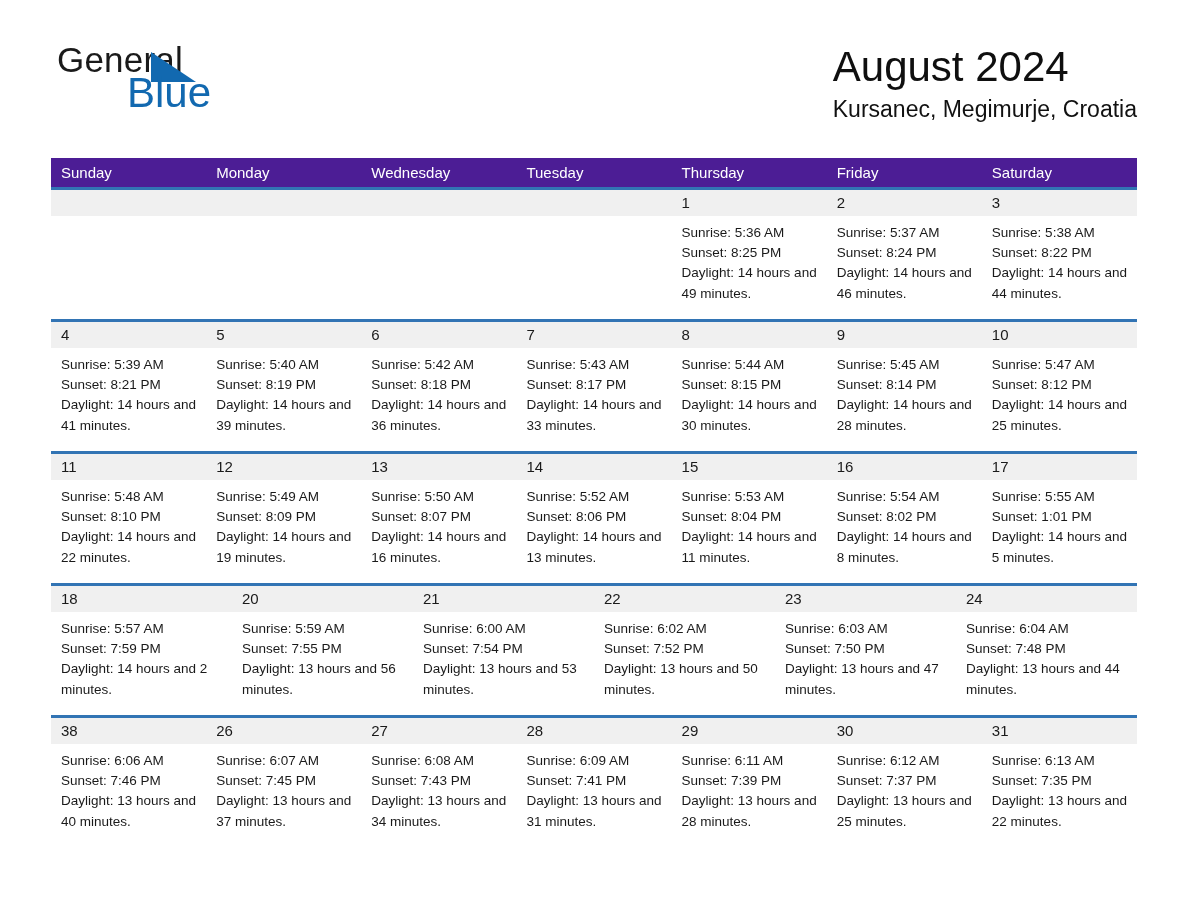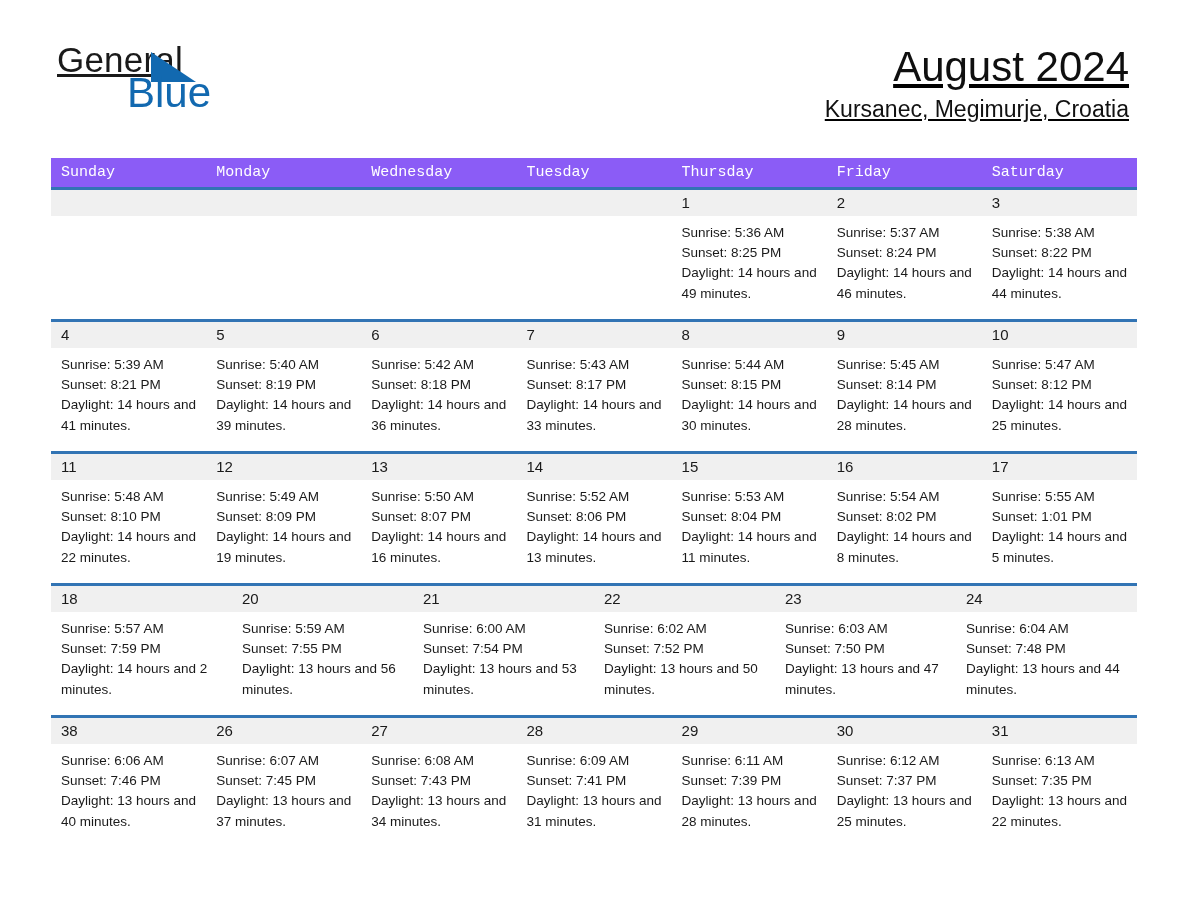--- a/index.html
+++ b/index.html
@@ -39,21 +39,20 @@
   .logo-line1 {
     position: absolute;
     left: 6px;
     top: 0px;
     font-size: 35px;
     line-height: 40px;
     letter-spacing: 0.2px;
     color: #1a1a1a;
     font-weight: 400;
     white-space: nowrap;
-    text-decoration: underline;
   }
   .logo-tri {
     position: absolute;
     left: 100px;
     top: 12px;
     width: 45px;
     height: 30px;
   }
   .logo-line2 {
     position: absolute;
@@ -61,24 +60,23 @@
     top: 33px;
     font-size: 42px;
     line-height: 40px;
     color: #1269B0;
     font-weight: 400;
     white-space: nowrap;
   }
 
   .title-block {
     position: absolute;
-    right: 8px;
+    right: 0;
     top: 0;
-    text-align: right;
-    text-decoration: underline;
+    text-align: left;
   }
   .month-title {
     font-size: 42px;
     line-height: 54px;
     font-weight: 400;
     color: #0f0f0f;
     white-space: nowrap;
   }
   .location {
     font-size: 23px;
@@ -91,23 +89,22 @@
 
   
   .calendar {
     position: absolute;
     left: 51px;
     top: 158px;
     width: 1086px;
   }
   .weekday-row {
     display: flex;
-    background: #8b5cf6;
+    background: #4c1d95;
     height: 29px;
-    font-family: Liberation Mono, monospace;
   }
   .weekday {
     flex: 1 1 0;
     color: #ffffff;
     font-size: 15px;
     line-height: 29px;
     padding-left: 10px;
     box-sizing: border-box;
     white-space: nowrap;
     overflow: hidden;

